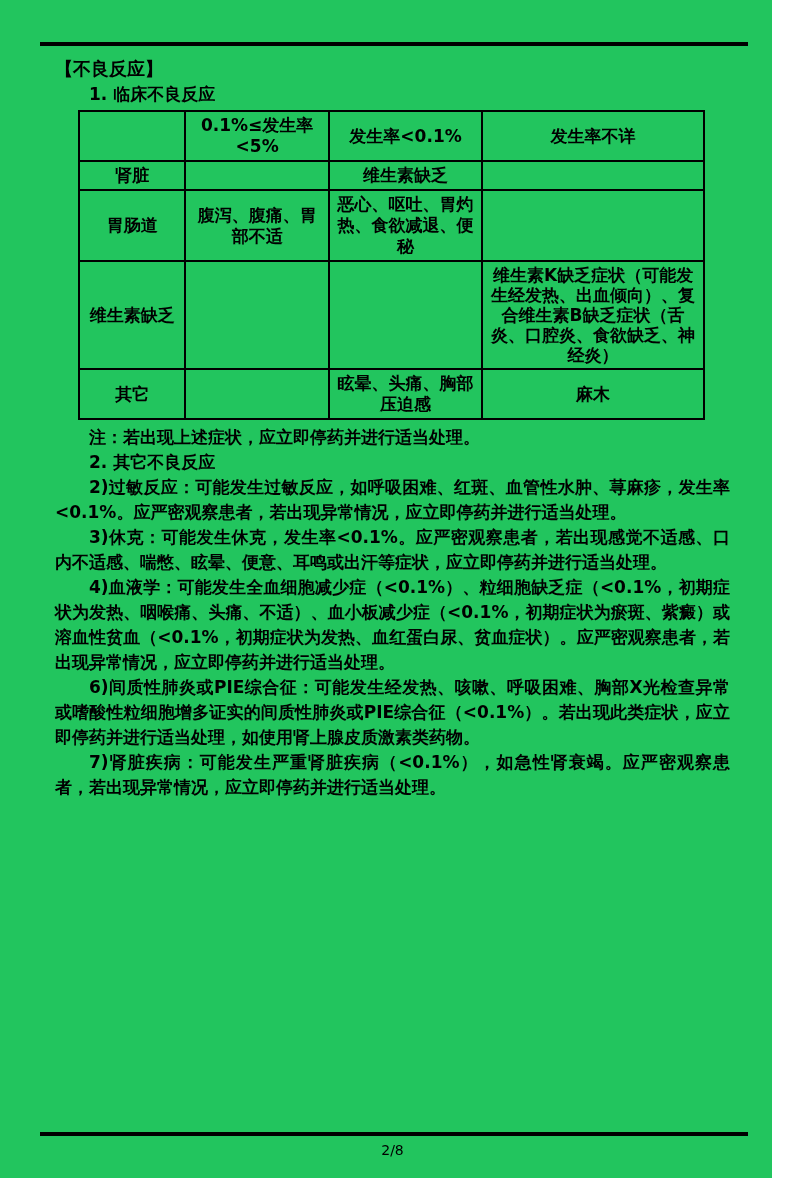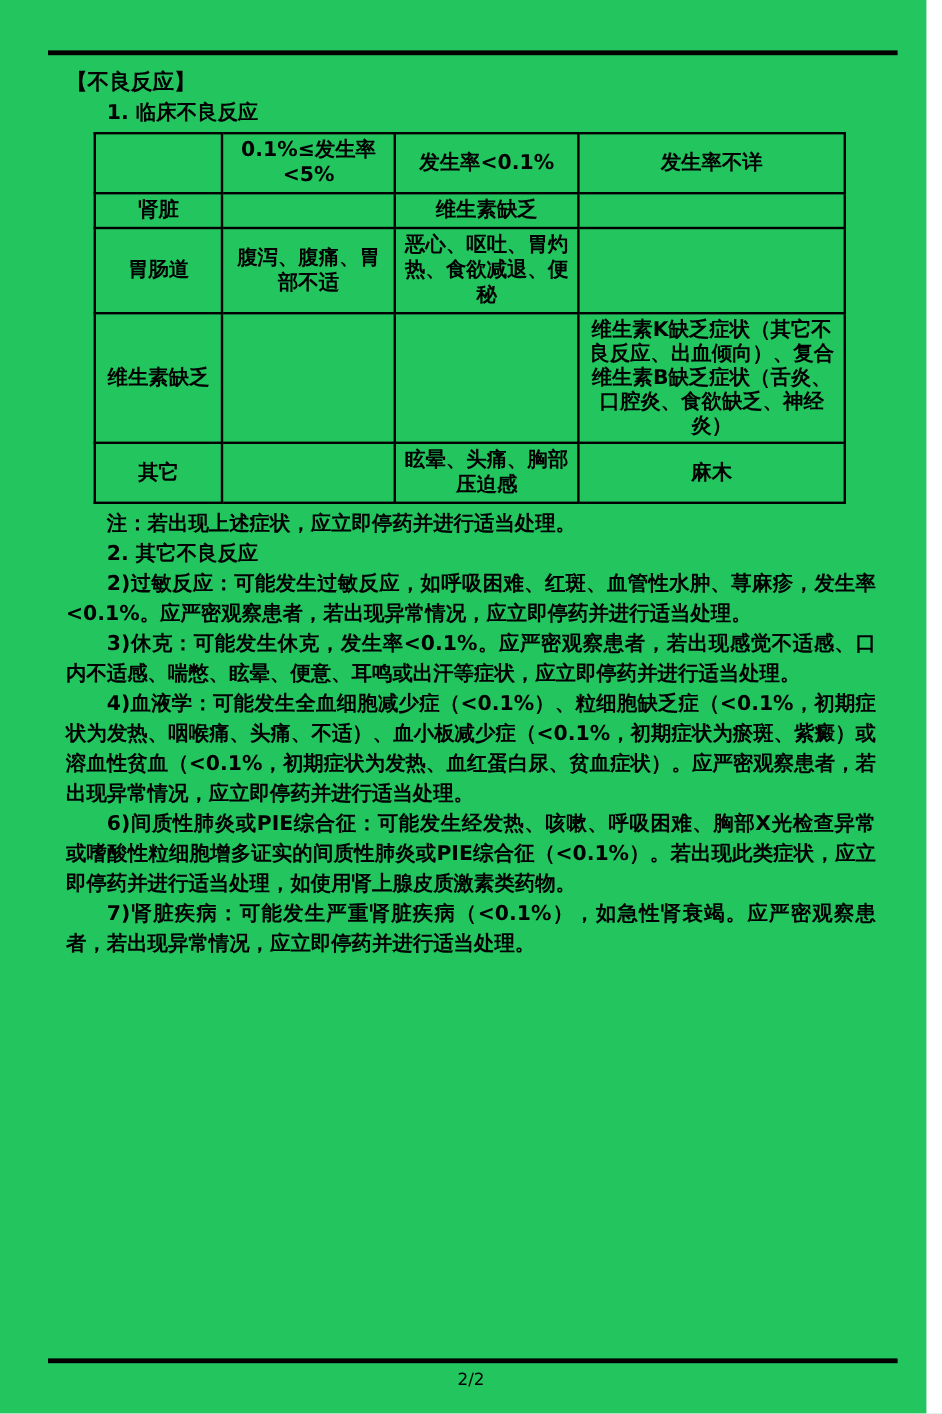--- a/index.html
+++ b/index.html
@@ -92,21 +92,21 @@
         <tr class="r3">
           <td>胃肠道</td>
           <td>腹泻、腹痛、胃部不适</td>
           <td>恶心、呕吐、胃灼热、食欲减退、便秘</td>
           <td></td>
         </tr>
         <tr class="r5">
           <td>维生素缺乏</td>
           <td></td>
           <td></td>
-          <td>维生素K缺乏症状（其它不良反应、出血倾向）、复合维生素B缺乏症状（舌炎、口腔炎、食欲缺乏、神经炎）</td>
+          <td>维生素K缺乏症状（可能发生经发热、出血倾向）、复合维生素B缺乏症状（舌炎、口腔炎、食欲缺乏、神经炎）</td>
         </tr>
         <tr class="r6">
           <td>其它</td>
           <td></td>
           <td>眩晕、头痛、胸部压迫感</td>
           <td>麻木</td>
         </tr>
       </tbody>
     </table>
 
@@ -117,15 +117,15 @@
     <p class="body-par">2)过敏反应：可能发生过敏反应，如呼吸困难、红斑、血管性水肿、荨麻疹，发生率&lt;0.1%。应严密观察患者，若出现异常情况，应立即停药并进行适当处理。</p>
     <p class="body-par">3)休克：可能发生休克，发生率&lt;0.1%。应严密观察患者，若出现感觉不适感、口内不适感、喘憋、眩晕、便意、耳鸣或出汗等症状，应立即停药并进行适当处理。</p>
     <p class="body-par">4)血液学：可能发生全血细胞减少症（&lt;0.1%）、粒细胞缺乏症（&lt;0.1%，初期症状为发热、咽喉痛、头痛、不适）、血小板减少症（&lt;0.1%，初期症状为瘀斑、紫癜）或溶血性贫血（&lt;0.1%，初期症状为发热、血红蛋白尿、贫血症状）。应严密观察患者，若出现异常情况，应立即停药并进行适当处理。</p>
     <p class="body-par">6)间质性肺炎或PIE综合征：可能发生经发热、咳嗽、呼吸困难、胸部X光检查异常或嗜酸性粒细胞增多证实的间质性肺炎或PIE综合征（&lt;0.1%）。若出现此类症状，应立即停药并进行适当处理，如使用肾上腺皮质激素类药物。</p>
     <p class="body-par">7)肾脏疾病：可能发生严重肾脏疾病（&lt;0.1%），如急性肾衰竭。应严密观察患者，若出现异常情况，应立即停药并进行适当处理。</p>
 
   </div>
 
   <div class="hr hr-bottom"></div>
 
-  <div class="footer-page">2/2</div>
+  <div class="footer-page">2/8</div>
 
 </div>
 
 </body></html>

